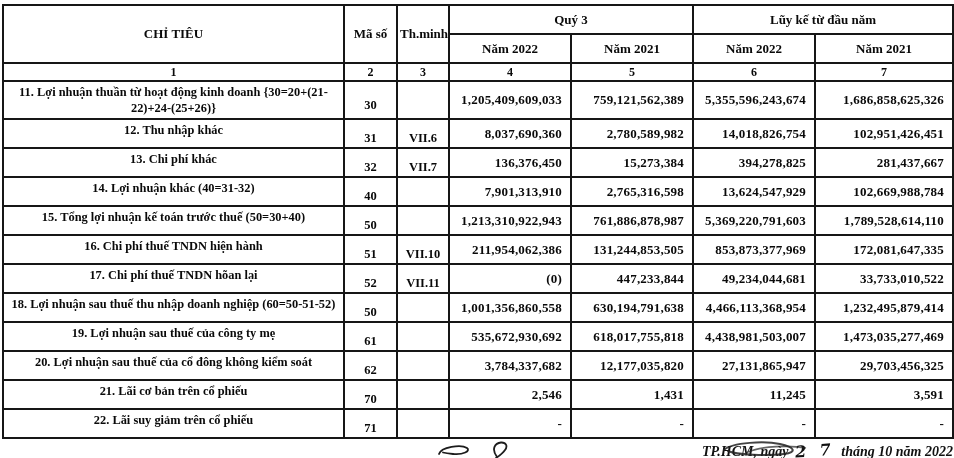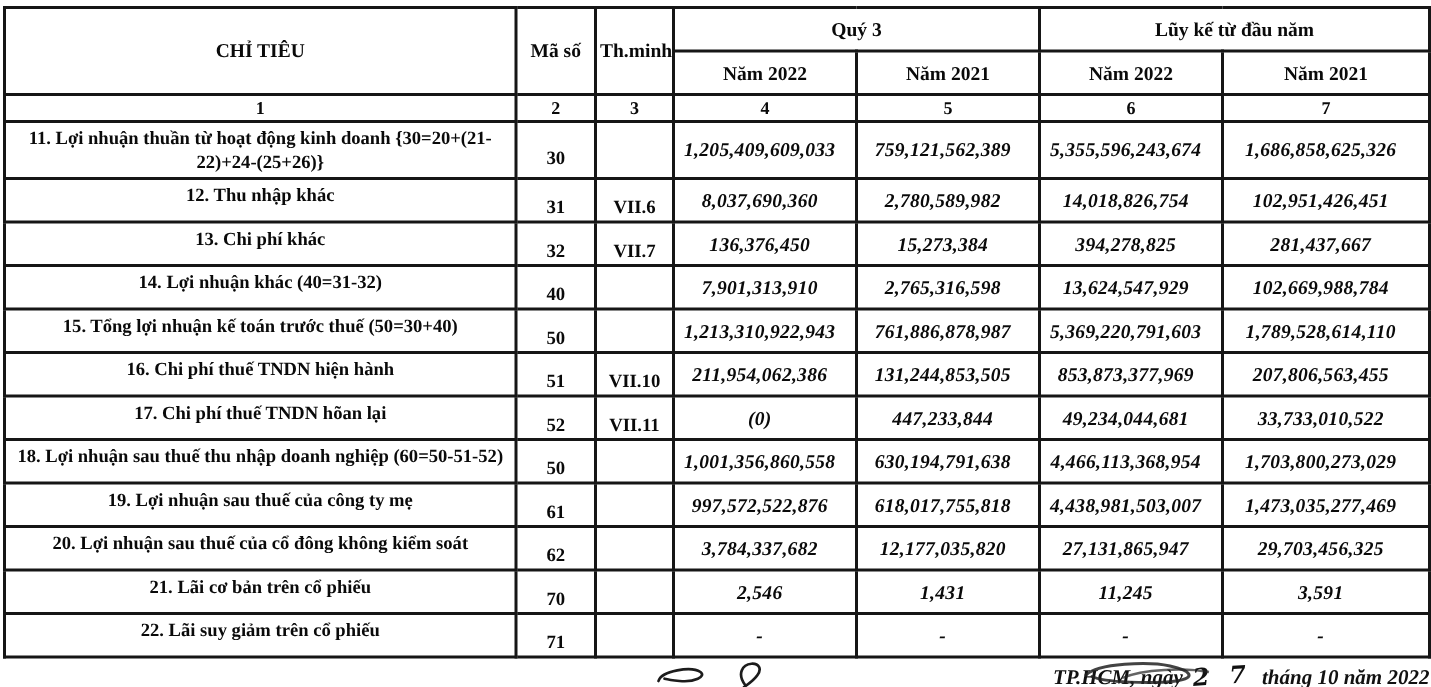--- a/index.html
+++ b/index.html
@@ -46,26 +46,25 @@
     padding:3px 4px 2px 4px;
     line-height:1.25;
   }
   td.code{
     text-align:center;
     vertical-align:middle;
     font-size:12.5px;
     padding-top:11px;
   }
   td.val{
-    text-align:center;
+    text-align:right;
     vertical-align:middle;
     font-size:13px;
     padding-right:8px;
     letter-spacing:.2px;
-    font-style:italic;
   }
   .footer-date{
     position:absolute;
     left:702px;top:441px;
     font-size:14px;
     font-style:italic;
     font-weight:bold;
     white-space:nowrap;
     color:#111;
   }
@@ -169,48 +168,48 @@
       <td class="val">1,789,528,614,110</td>
     </tr>
 
     <tr>
       <td class="lbl">16. Chi phí thuế TNDN hiện hành</td>
       <td class="code">51</td>
       <td class="code">VII.10</td>
       <td class="val">211,954,062,386</td>
       <td class="val">131,244,853,505</td>
       <td class="val">853,873,377,969</td>
-      <td class="val">207,806,563,455</td>
+      <td class="val">172,081,647,335</td>
     </tr>
 
     <tr>
       <td class="lbl">17. Chi phí thuế TNDN hõan lại</td>
       <td class="code">52</td>
       <td class="code">VII.11</td>
       <td class="val">(0)</td>
       <td class="val">447,233,844</td>
       <td class="val">49,234,044,681</td>
       <td class="val">33,733,010,522</td>
     </tr>
 
     <tr>
       <td class="lbl">18. Lợi nhuận sau thuế thu nhập doanh nghiệp (60=50-51-52)</td>
       <td class="code">50</td>
       <td class="code"></td>
       <td class="val">1,001,356,860,558</td>
       <td class="val">630,194,791,638</td>
       <td class="val">4,466,113,368,954</td>
-      <td class="val">1,703,800,273,029</td>
+      <td class="val">1,232,495,879,414</td>
     </tr>
 
     <tr>
       <td class="lbl">19. Lợi nhuận sau thuế của công ty mẹ</td>
       <td class="code">61</td>
       <td class="code"></td>
-      <td class="val">997,572,522,876</td>
+      <td class="val">535,672,930,692</td>
       <td class="val">618,017,755,818</td>
       <td class="val">4,438,981,503,007</td>
       <td class="val">1,473,035,277,469</td>
     </tr>
 
     <tr>
       <td class="lbl">20. Lợi nhuận sau thuế của cổ đông không kiểm soát</td>
       <td class="code">62</td>
       <td class="code"></td>
       <td class="val">3,784,337,682</td>

